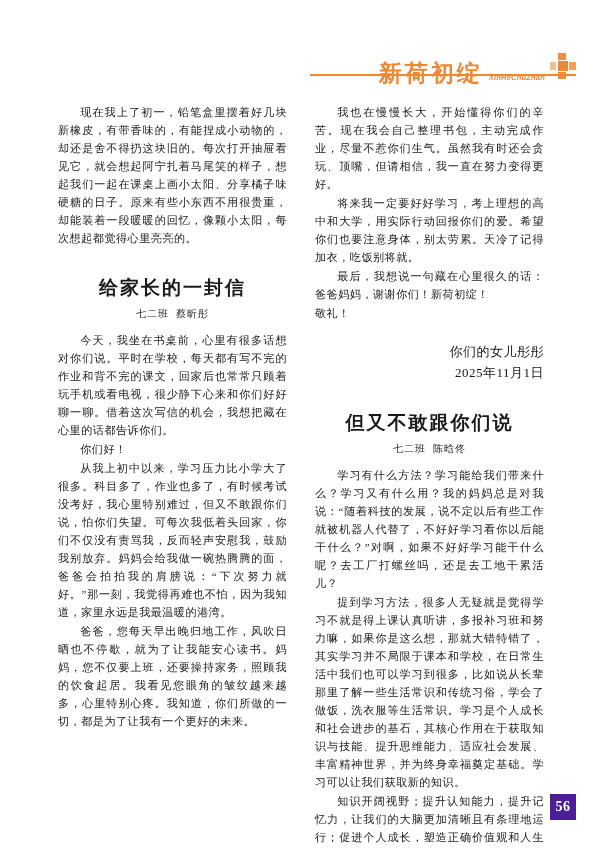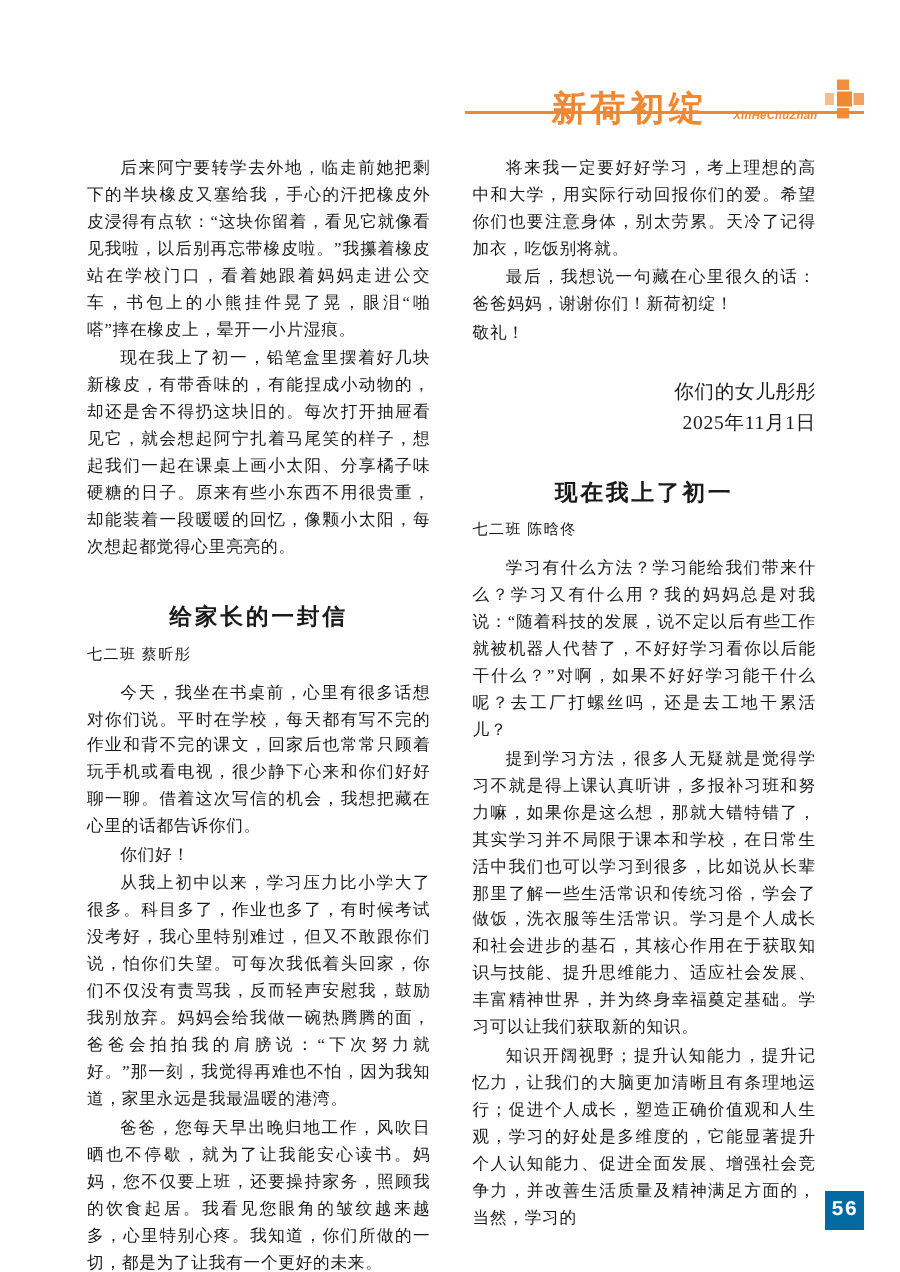--- a/index.html
+++ b/index.html
@@ -29,21 +29,21 @@
     position: absolute;
     top: 74px;
     left: 310px;
     right: 24px;
     height: 1.5px;
     background: #ef8833;
   }
   .header-title-wrap {
     display: flex;
     align-items: baseline;
-    gap: 17px;
+    gap: 6px;
     padding-bottom: 2px;
   }
   .header-title {
     font-family: "DejaVu Serif", "Liberation Serif", serif;
     font-size: 23px;
     font-weight: bold;
     letter-spacing: 3px;
     color: #ef8833;
     line-height: 1;
   }
@@ -96,30 +96,31 @@
     text-align: justify;
     text-justify: inter-character;
     letter-spacing: 0.5px;
     margin: 0 0 1px 0;
     text-indent: 2em;
   }
   .para.noindent { text-indent: 0; }
 
   .article-title {
     font-family: "DejaVu Serif", "Liberation Serif", serif;
-    font-size: 15px;
+    font-size: 19px;
     font-weight: bold;
     text-align: center;
     letter-spacing: 2px;
     margin: 26px 0 0 0;
     line-height: 1.4;
   }
   .article-byline {
-    font-family: Liberation Serif, serif;
+    font-family: Liberation Mono, monospace;
     font-size: 10px;
+    text-align: center;
     letter-spacing: 1px;
     margin: 7px 0 11px 0;
   }
   .sign-block {
     margin-top: 18px;
   }
   .sign-line {
     font-family: "Liberation Serif", "DejaVu Serif", serif;
     font-size: 13px;
     line-height: 1.62;
@@ -128,23 +129,23 @@
     margin: 0;
   }
 
   
   .page-number {
     position: absolute;
     right: 24px;
     bottom: 28px;
     width: 26px;
     height: 26px;
-    background: #0369a1;
+    background: #4c1d95;
     color: #ffffff;
-    font-family: Liberation Mono, monospace;
+    font-family: Liberation Serif, serif;
     font-size: 14px;
     font-weight: bold;
     display: flex;
     align-items: center;
     justify-content: center;
     letter-spacing: 0.5px;
   }
 </style>
 </head>
 <body>
@@ -163,48 +164,48 @@
     <i class="deco-r"></i>
     <i class="deco-b"></i>
   </span>
 </div>
 
 <div class="columns">
 
   <div class="col">
 
     <div>
-      <p class="para">后来阿宁要转学去外地，临走前她把剩下的半块橡皮又塞给我，手心的汗把橡皮外皮浸得有点软：“这块你留着，看见它就像看见我啦，以后别再忘带橡皮啦。”我攥着橡皮站在学校门口，看着她跟着妈妈走进公交车，书包上的小熊挂件晃了晃，眼泪“啪嗒”摔在橡皮上，晕开一小片湿痕。</p>
       <p class="para">现在我上了初一，铅笔盒里摆着好几块新橡皮，有带香味的，有能捏成小动物的，却还是舍不得扔这块旧的。每次打开抽屉看见它，就会想起阿宁扎着马尾笑的样子，想起我们一起在课桌上画小太阳、分享橘子味硬糖的日子。原来有些小东西不用很贵重，却能装着一段暖暖的回忆，像颗小太阳，每次想起都觉得心里亮亮的。</p>
     </div>
 
     <h2 class="article-title">给家长的一封信</h2>
     <div class="article-byline">七二班  蔡昕彤</div>
 
     <div>
       <p class="para">今天，我坐在书桌前，心里有很多话想对你们说。平时在学校，每天都有写不完的作业和背不完的课文，回家后也常常只顾着玩手机或看电视，很少静下心来和你们好好聊一聊。借着这次写信的机会，我想把藏在心里的话都告诉你们。</p>
       <p class="para">你们好！</p>
       <p class="para">从我上初中以来，学习压力比小学大了很多。科目多了，作业也多了，有时候考试没考好，我心里特别难过，但又不敢跟你们说，怕你们失望。可每次我低着头回家，你们不仅没有责骂我，反而轻声安慰我，鼓励我别放弃。妈妈会给我做一碗热腾腾的面，爸爸会拍拍我的肩膀说：“下次努力就好。”那一刻，我觉得再难也不怕，因为我知道，家里永远是我最温暖的港湾。</p>
       <p class="para">爸爸，您每天早出晚归地工作，风吹日晒也不停歇，就为了让我能安心读书。妈妈，您不仅要上班，还要操持家务，照顾我的饮食起居。我看见您眼角的皱纹越来越多，心里特别心疼。我知道，你们所做的一切，都是为了让我有一个更好的未来。</p>
     </div>
   </div>
 
   <div class="col">
 
     <div>
+      <p class="para">我也在慢慢长大，开始懂得你们的辛苦。现在我会自己整理书包，主动完成作业，尽量不惹你们生气。虽然我有时还会贪玩、顶嘴，但请相信，我一直在努力变得更好。</p>
       <p class="para">将来我一定要好好学习，考上理想的高中和大学，用实际行动回报你们的爱。希望你们也要注意身体，别太劳累。天冷了记得加衣，吃饭别将就。</p>
       <p class="para">最后，我想说一句藏在心里很久的话：爸爸妈妈，谢谢你们！新荷初绽！</p>
       <p class="para noindent">敬礼！</p>
       <div class="sign-block">
         <p class="sign-line">你们的女儿彤彤</p>
         <p class="sign-line">2025年11月1日</p>
       </div>
     </div>
 
-    <h2 class="article-title">现在我上了初一</h2>
+    <h2 class="article-title">但又不敢跟你们说</h2>
     <div class="article-byline">七二班  陈晗佟</div>
 
     <div>
       <p class="para">学习有什么方法？学习能给我们带来什么？学习又有什么用？我的妈妈总是对我说：“随着科技的发展，说不定以后有些工作就被机器人代替了，不好好学习看你以后能干什么？”对啊，如果不好好学习能干什么呢？去工厂打螺丝吗，还是去工地干累活儿？</p>
       <p class="para">提到学习方法，很多人无疑就是觉得学习不就是得上课认真听讲，多报补习班和努力嘛，如果你是这么想，那就大错特错了，其实学习并不局限于课本和学校，在日常生活中我们也可以学习到很多，比如说从长辈那里了解一些生活常识和传统习俗，学会了做饭，洗衣服等生活常识。学习是个人成长和社会进步的基石，其核心作用在于获取知识与技能、提升思维能力、适应社会发展、丰富精神世界，并为终身幸福奠定基础。学习可以让我们获取新的知识。</p>
       <p class="para">知识开阔视野；提升认知能力，提升记忆力，让我们的大脑更加清晰且有条理地运行；促进个人成长，塑造正确价值观和人生观，学习的好处是多维度的，它能显著提升个人认知能力、促进全面发展、增强社会竞争力，并改善生活质量及精神满足方面的，当然，学习的</p>
     </div>
   </div>
 </div>
 

